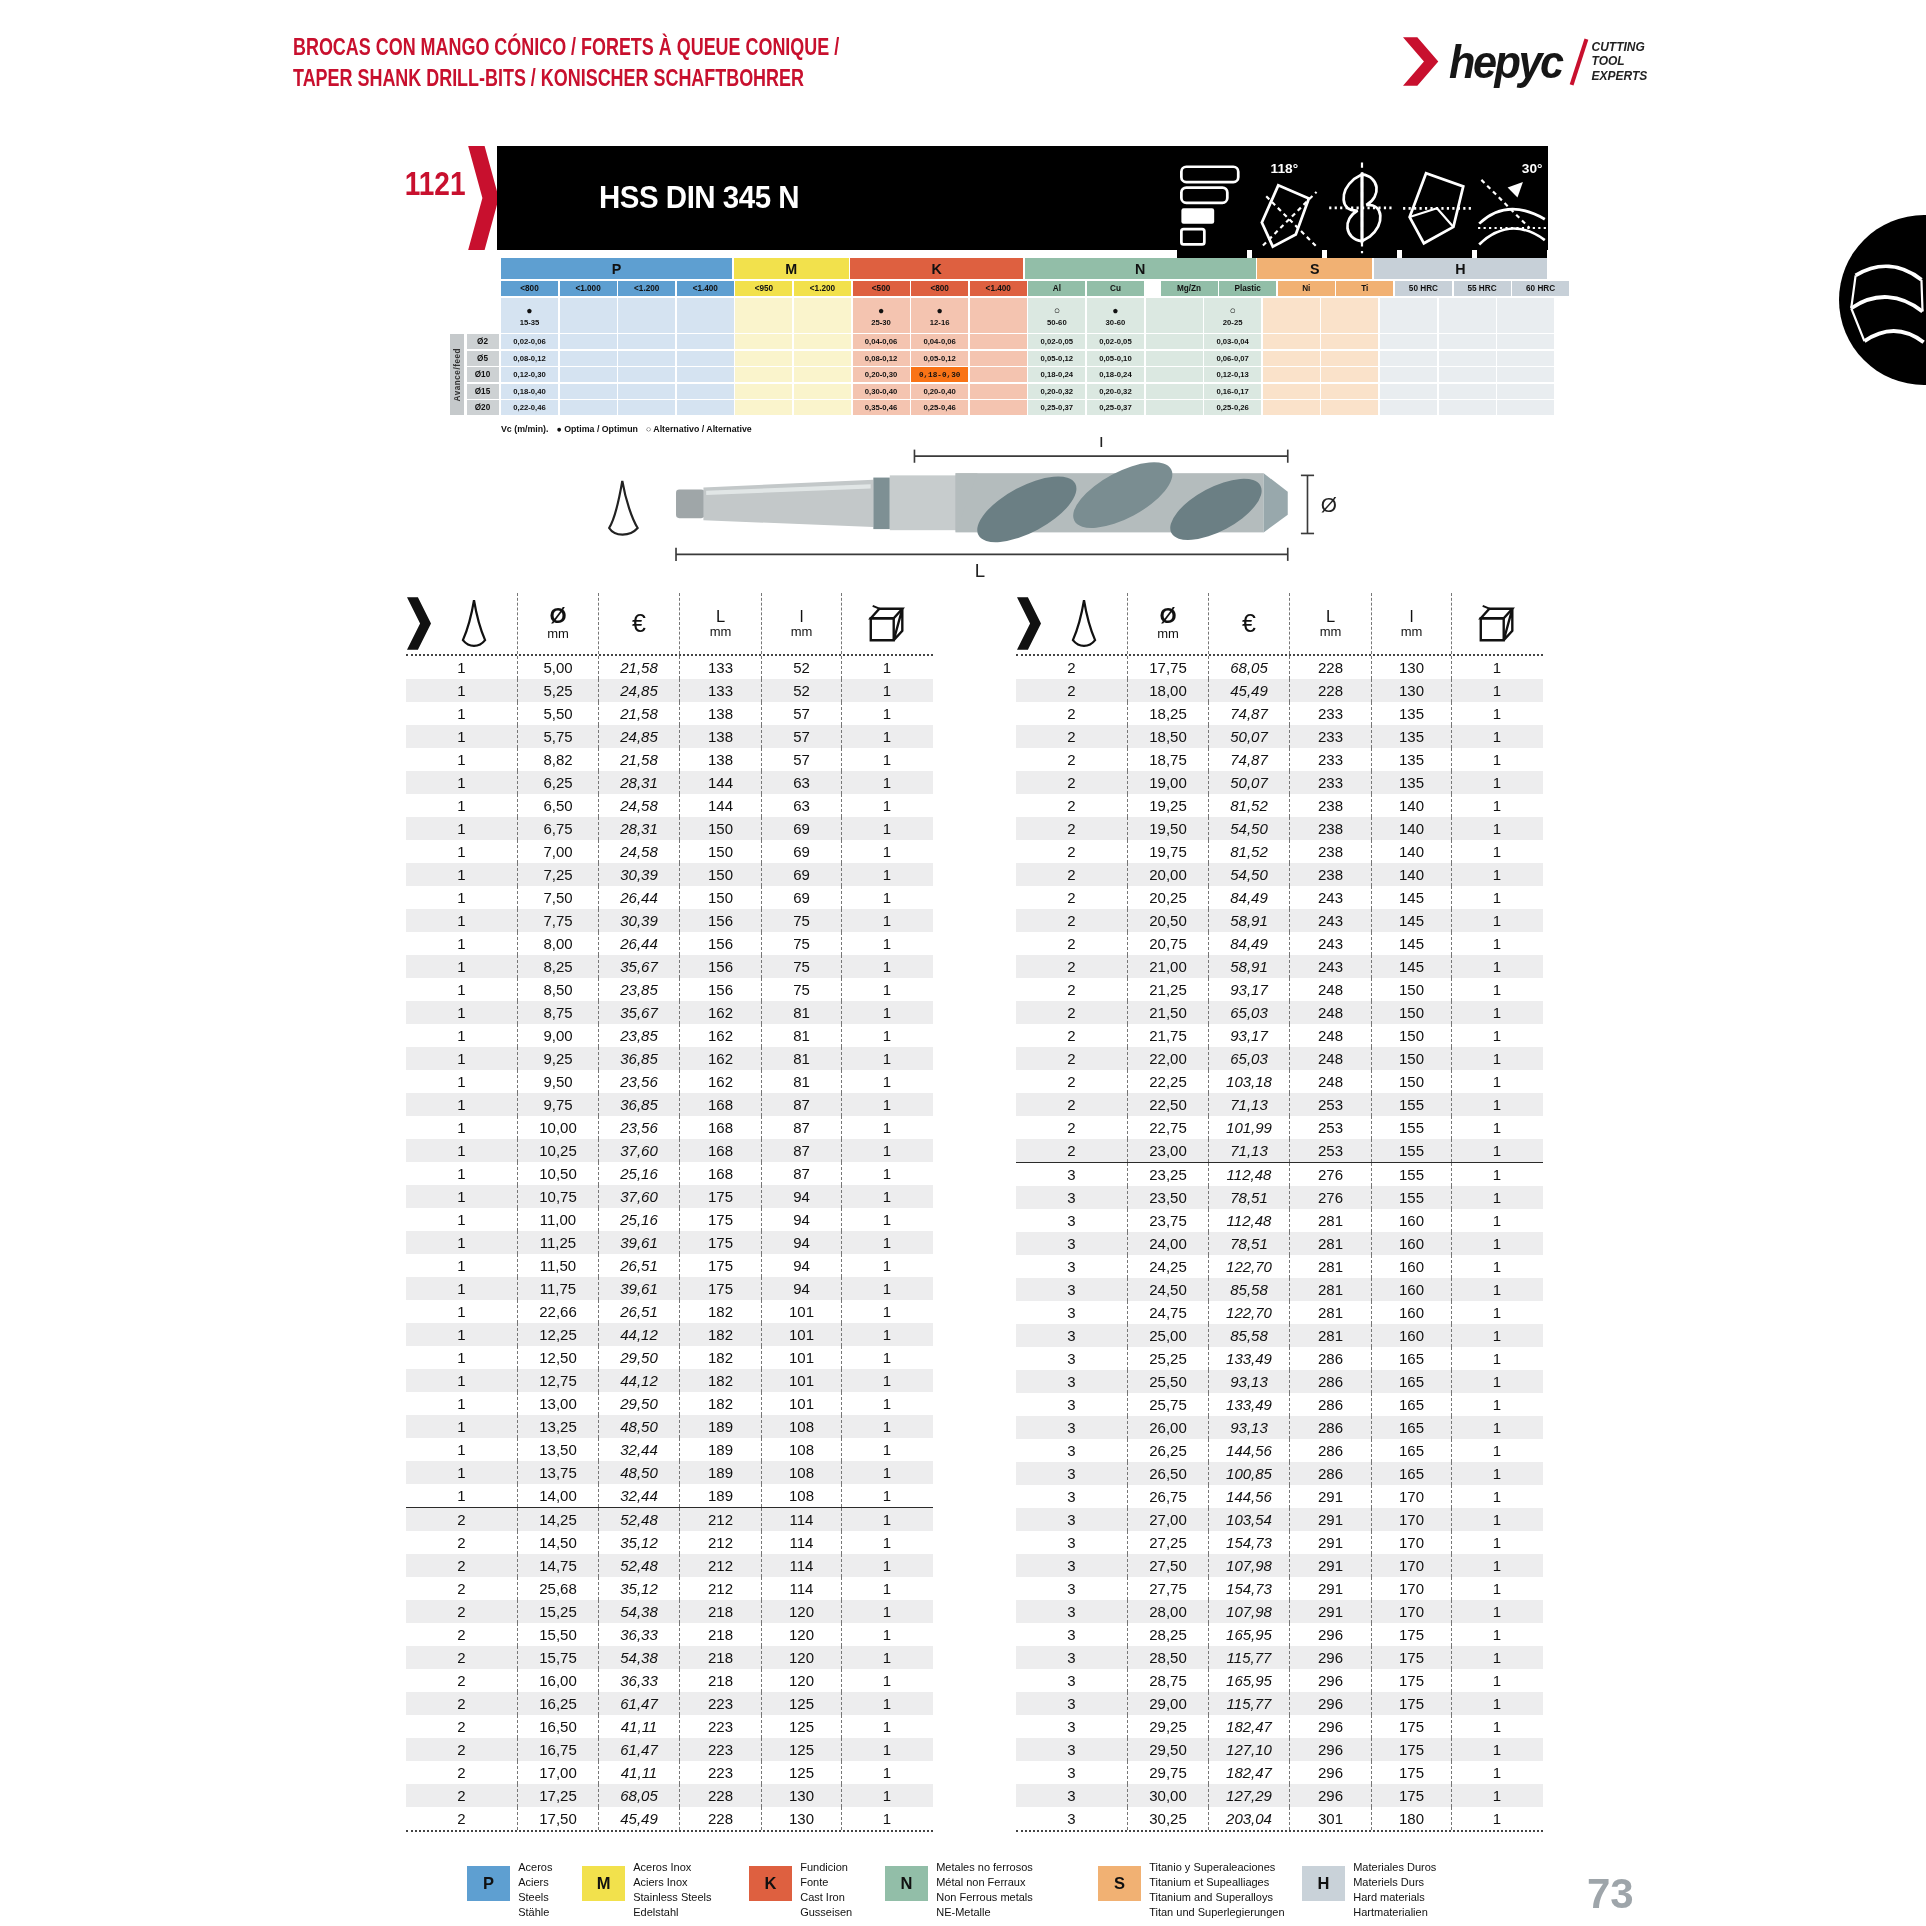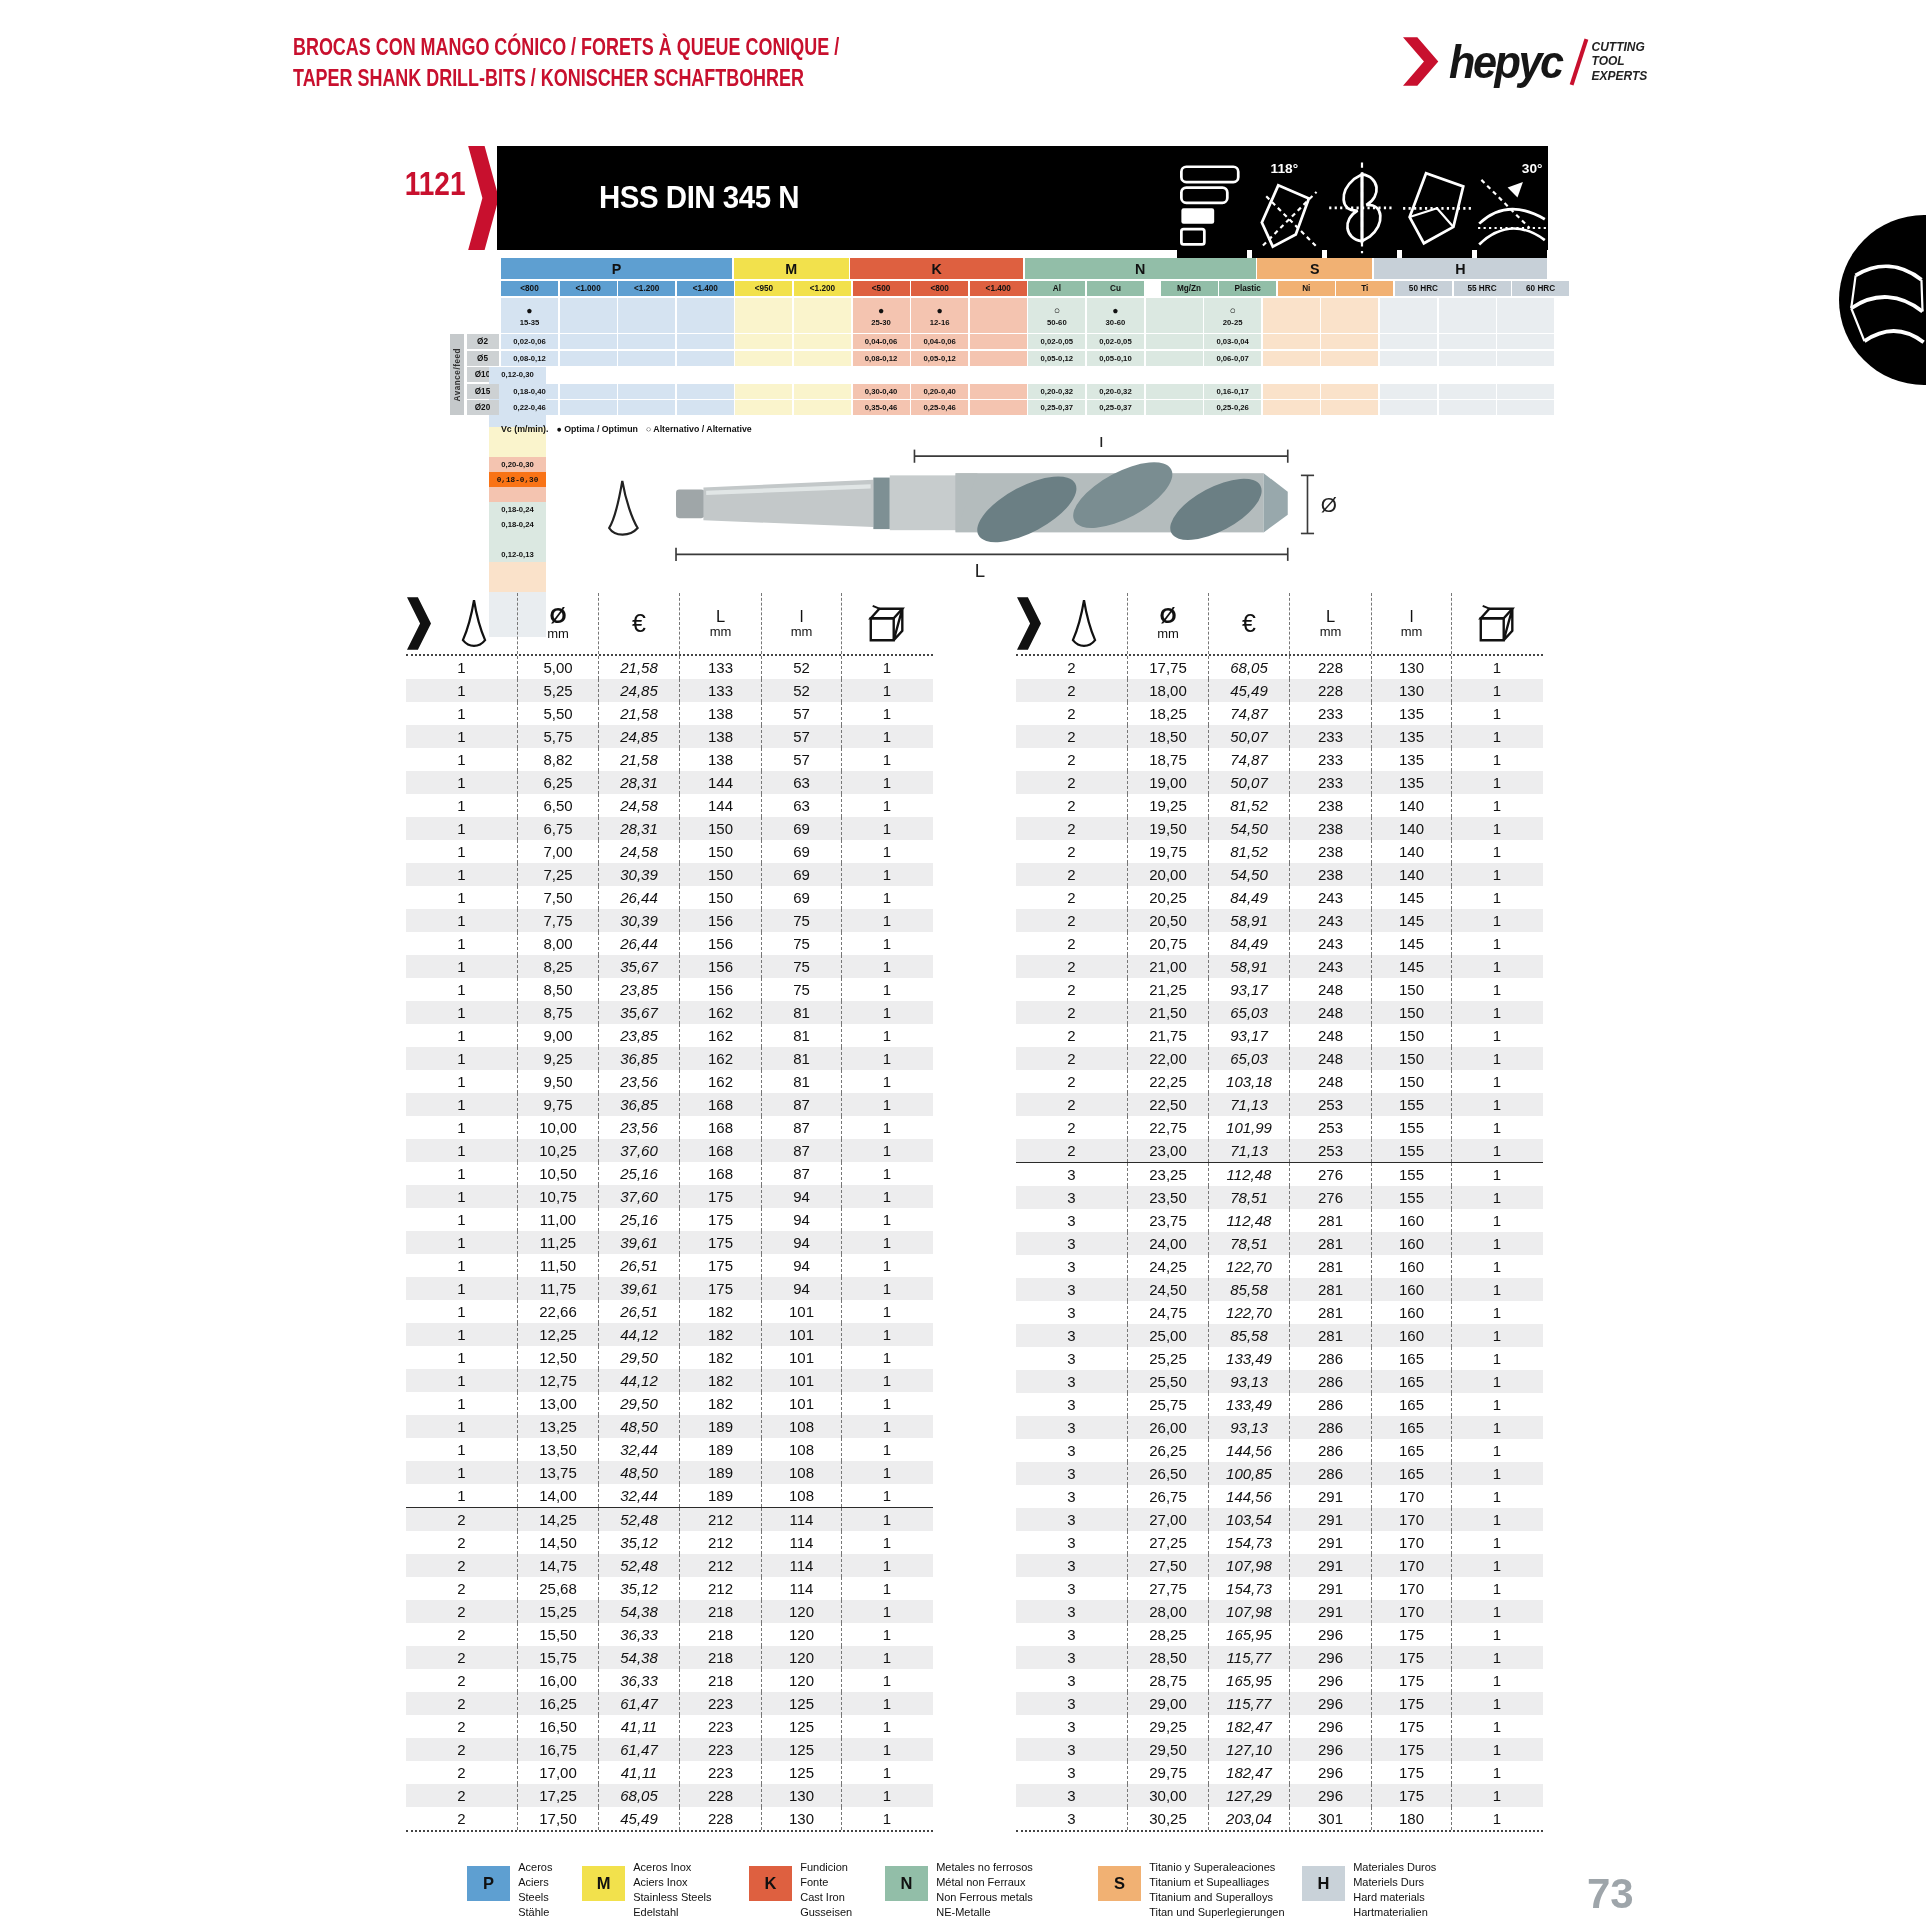--- a/index.html
+++ b/index.html
@@ -302,21 +302,21 @@
           <div class="ct-feedcell" style="background: rgb(219, 232, 225);">0,05-0,10</div>
           <div class="ct-feedcell" style="background: rgb(219, 232, 225);"></div>
           <div class="ct-feedcell" style="background: rgb(219, 232, 225);">0,06-0,07</div>
           <div class="ct-feedcell" style="background: rgb(250, 226, 202);"></div>
           <div class="ct-feedcell" style="background: rgb(250, 226, 202);"></div>
           <div class="ct-feedcell" style="background: rgb(233, 237, 240);"></div>
           <div class="ct-feedcell" style="background: rgb(233, 237, 240);"></div>
           <div class="ct-feedcell" style="background: rgb(233, 237, 240);"></div>
         </div>
         <div class="ct-dlabel" style="top: 109px;">Ø10</div>
-        <div class="ct-row" style="left: 39px; top: 109px; flex-direction: column;">
+        <div class="ct-row" style="left: 51px; top: 109px;">
           <div class="ct-feedcell" style="background: rgb(213, 227, 241);">0,12-0,30</div>
           <div class="ct-feedcell" style="background: rgb(213, 227, 241);"></div>
           <div class="ct-feedcell" style="background: rgb(213, 227, 241);"></div>
           <div class="ct-feedcell" style="background: rgb(213, 227, 241);"></div>
           <div class="ct-feedcell" style="background: rgb(250, 244, 204);"></div>
           <div class="ct-feedcell" style="background: rgb(250, 244, 204);"></div>
           <div class="ct-feedcell" style="background: rgb(244, 196, 176);">0,20-0,30</div>
           <div class="ct-feedcell" style="background: #f97316; font-family: Liberation Mono, monospace;">0,18-0,30</div>
           <div class="ct-feedcell" style="background: rgb(244, 196, 176);"></div>
           <div class="ct-feedcell" style="background: rgb(219, 232, 225);">0,18-0,24</div>

